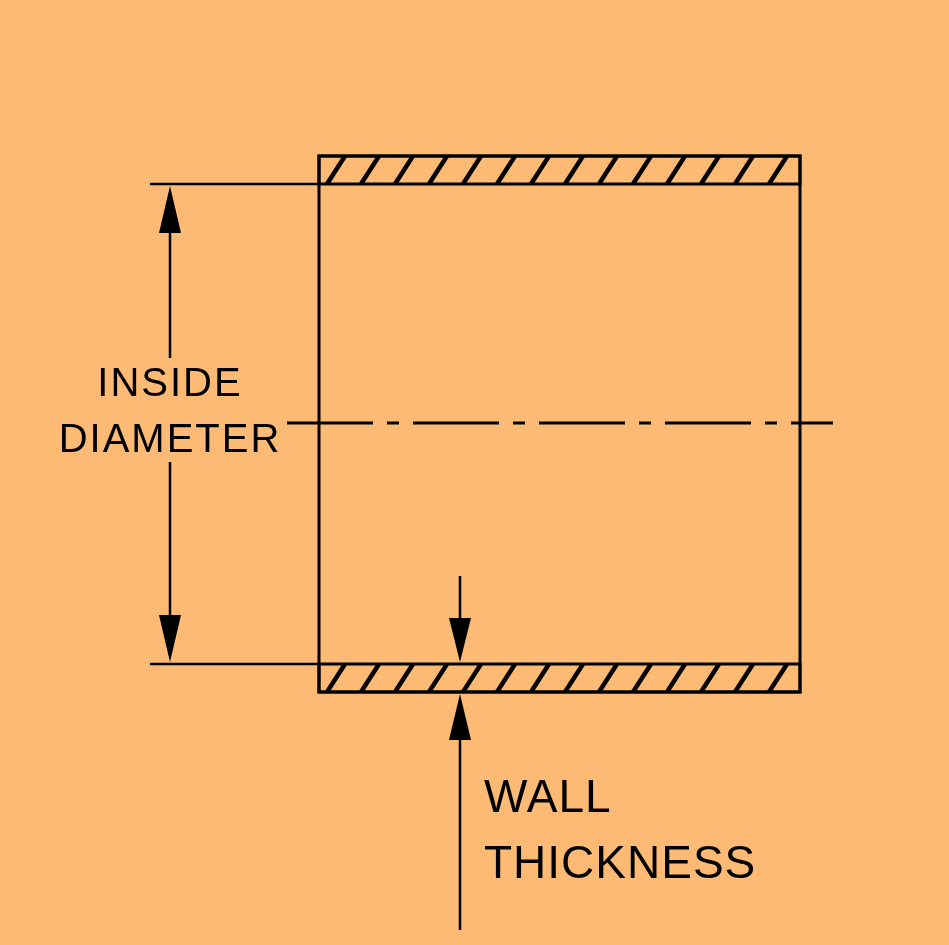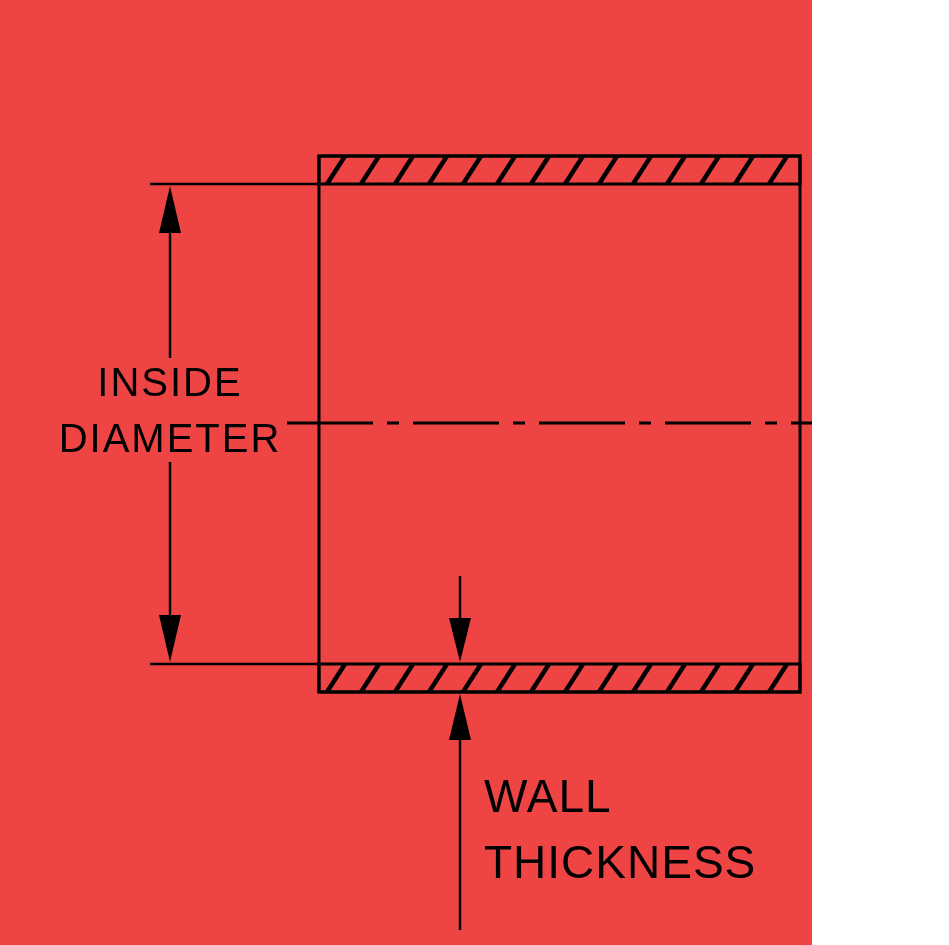--- a/index.html
+++ b/index.html
@@ -2,23 +2,23 @@
 <html><head>
 <meta charset="utf-8">
 <style>
   * { margin: 0; padding: 0; box-sizing: border-box; }
   html, body {
     background: #ffffff;
     font-family: "Liberation Sans", sans-serif;
   }
   .page {
     position: relative;
-    width: 812px;
+    width: 949px;
     height: 945px;
-    background: #ef4444;
+    background: #fdba74;
     overflow: hidden;
   }
   svg { display: block; }
   .dim-label {
     font-family: "Liberation Sans", sans-serif;
     font-size: 40px;
     letter-spacing: 2px;
     fill: #000000;
   }
   .callout-label {

